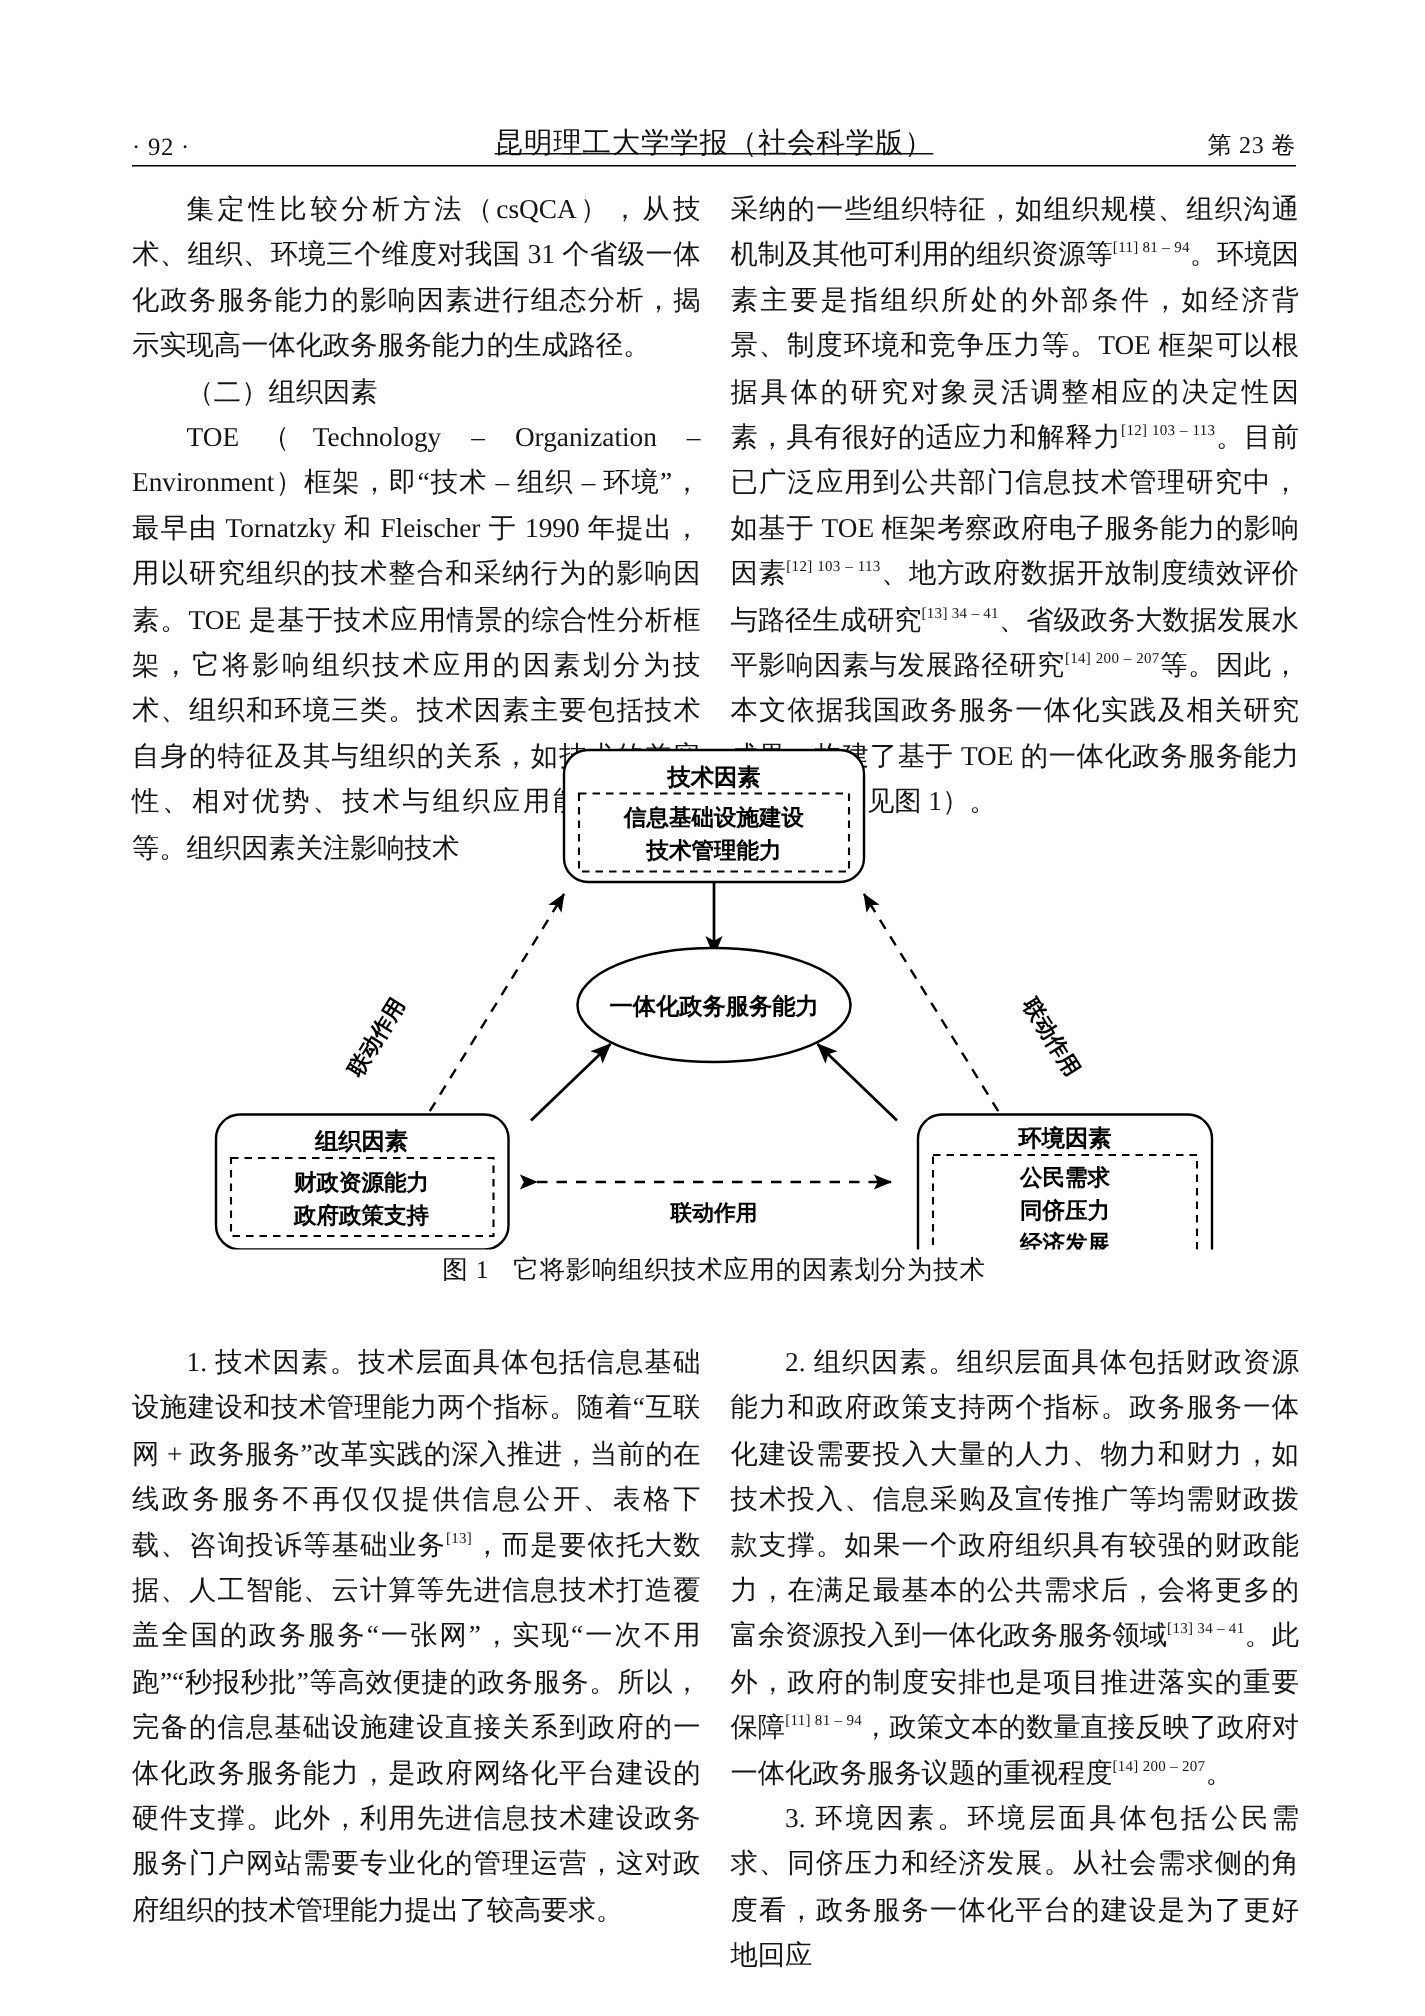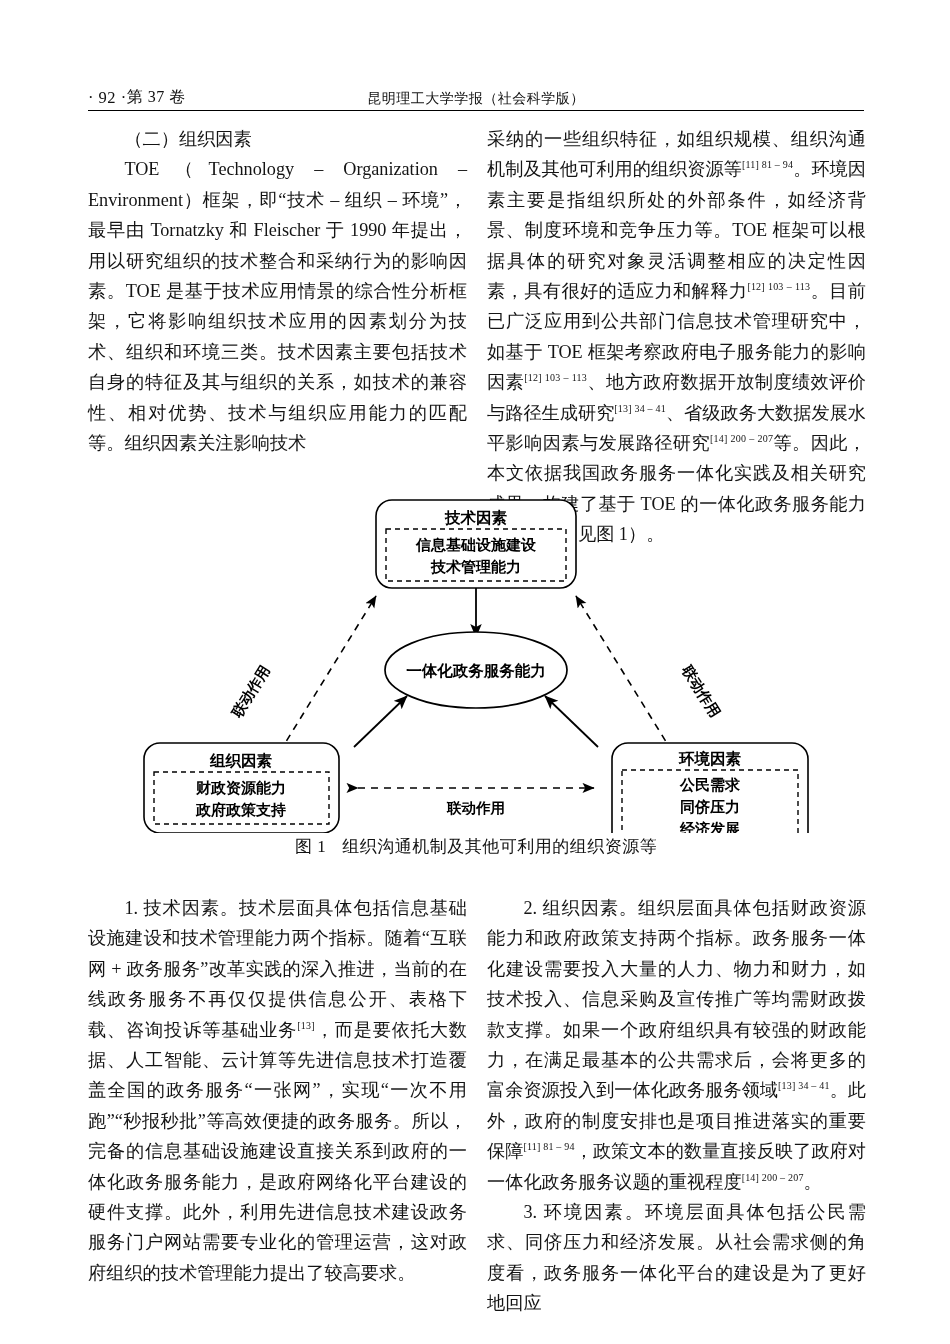--- a/index.html
+++ b/index.html
@@ -25,33 +25,34 @@
 
   
   .header {
     position: absolute;
     left: 88px;
     top: 78px;
     width: 776px;
     height: 30px;
     display: flex;
     align-items: flex-end;
-    justify-content: flex-start;
+    justify-content: space-between;
     font-size: 16.5px;
     letter-spacing: .5px;
   }
   .header .folio {
     font-family: "Liberation Serif", serif;
     white-space: nowrap;
   }
   .header .journal {
     position: absolute;
     left: 0; right: 0;
     text-align: center;
-    font-size: 14px;
+    font-size: 19px;
+    text-decoration: underline;
   }
   .header .vol {
     white-space: nowrap;
     font-size: 16px;
   }
   .header-rule {
     position: absolute;
     left: 88px;
     top: 110px;
     width: 776px;
@@ -134,25 +135,26 @@
   }
 </style>
 </head>
 <body>
 
 <div class="page">
 
   <div class="header">
     <span class="folio">· 92 ·</span>
     <span class="journal">昆明理工大学学报（社会科学版）</span>
-    <span class="vol">第 37 卷</span>
+    <span class="vol">第 23 卷</span>
   </div>
   <div class="header-rule"></div>
 
   <div class="col col-left-top">
+    <p>集定性比较分析方法（csQCA），从技术、组织、环境三个维度对我国 31 个省级一体化政务服务能力的影响因素进行组态分析，揭示实现高一体化政务服务能力的生成路径。</p>
     <p>（二）组织因素</p>
     <p>TOE（Technology – Organization – Environment）框架，即“技术 – 组织 – 环境”，最早由 Tornatzky 和 Fleischer 于 1990 年提出，用以研究组织的技术整合和采纳行为的影响因素。TOE 是基于技术应用情景的综合性分析框架，它将影响组织技术应用的因素划分为技术、组织和环境三类。技术因素主要包括技术自身的特征及其与组织的关系，如技术的兼容性、相对优势、技术与组织应用能力的匹配等。组织因素关注影响技术</p>
   </div>
 
   <div class="col col-right-top">
     <p class="noindent"><span>采纳的一些组织特征，如组织规模、组织沟通机制及其他可利用的组织资源等</span><sup class="cite">[11] 81 – 94</sup><span>。环境因素主要是指组织所处的外部条件，如经济背景、制度环境和竞争压力等。TOE 框架可以根据具体的研究对象灵活调整相应的决定性因素，具有很好的适应力和解释力</span><sup class="cite">[12] 103 – 113</sup><span>。目前已广泛应用到公共部门信息技术管理研究中，如基于 TOE 框架考察政府电子服务能力的影响因素</span><sup class="cite">[12] 103 – 113</sup><span>、地方政府数据开放制度绩效评价与路径生成研究</span><sup class="cite">[13] 34 – 41</sup><span>、省级政务大数据发展水平影响因素与发展路径研究</span><sup class="cite">[14] 200 – 207</sup><span>等。因此，本文依据我国政务服务一体化实践及相关研究成果，构建了基于 TOE 的一体化政务服务能力分析框架（见图 1）。</span></p>
   </div>
 
   <div class="figure">
     <svg width="776" height="335" viewBox="0 0 776 335">
@@ -215,21 +217,21 @@
         <rect x="524" y="245" width="196" height="106" rx="16" ry="16" fill="#fff" stroke="#000" stroke-width="1.6"></rect>
         <text class="node-title" x="622" y="266" text-anchor="middle">环境因素</text>
         <rect x="534" y="272" width="176" height="70" fill="none" stroke="#000" stroke-width="1.4" stroke-dasharray="5,4"></rect>
         <text class="node-item" x="622" y="292" text-anchor="middle">公民需求</text>
         <text class="node-item" x="622" y="314" text-anchor="middle">同侪压力</text>
         <text class="node-item" x="622" y="336" text-anchor="middle">经济发展</text>
       </g>
     </svg>
 
     <div class="fig-caption">
-      <span class="lbl">图 1</span><span>组织沟通机制及其他可利用的组织资源等</span>
+      <span class="lbl">图 1</span><span>它将影响组织技术应用的因素划分为技术</span>
     </div>
   </div>
 
   <div class="col col-left-bot">
     <p><span>1. 技术因素。技术层面具体包括信息基础设施建设和技术管理能力两个指标。随着“互联网 + 政务服务”改革实践的深入推进，当前的在线政务服务不再仅仅提供信息公开、表格下载、咨询投诉等基础业务</span><sup class="cite">[13]</sup><span>，而是要依托大数据、人工智能、云计算等先进信息技术打造覆盖全国的政务服务“一张网”，实现“一次不用跑”“秒报秒批”等高效便捷的政务服务。所以，完备的信息基础设施建设直接关系到政府的一体化政务服务能力，是政府网络化平台建设的硬件支撑。此外，利用先进信息技术建设政务服务门户网站需要专业化的管理运营，这对政府组织的技术管理能力提出了较高要求。</span></p>
   </div>
 
   <div class="col col-right-bot">
     <p><span>2. 组织因素。组织层面具体包括财政资源能力和政府政策支持两个指标。政务服务一体化建设需要投入大量的人力、物力和财力，如技术投入、信息采购及宣传推广等均需财政拨款支撑。如果一个政府组织具有较强的财政能力，在满足最基本的公共需求后，会将更多的富余资源投入到一体化政务服务领域</span><sup class="cite">[13] 34 – 41</sup><span>。此外，政府的制度安排也是项目推进落实的重要保障</span><sup class="cite">[11] 81 – 94</sup><span>，政策文本的数量直接反映了政府对一体化政务服务议题的重视程度</span><sup class="cite">[14] 200 – 207</sup><span>。</span></p>
     <p>3. 环境因素。环境层面具体包括公民需求、同侪压力和经济发展。从社会需求侧的角度看，政务服务一体化平台的建设是为了更好地回应</p>

